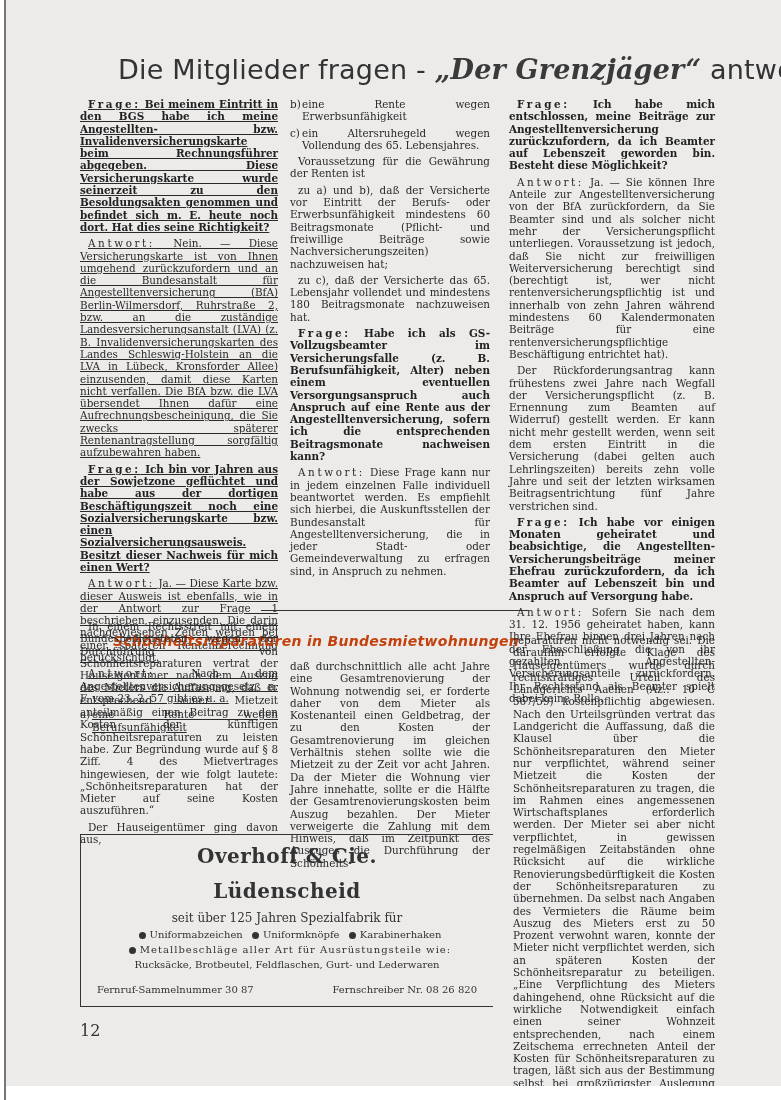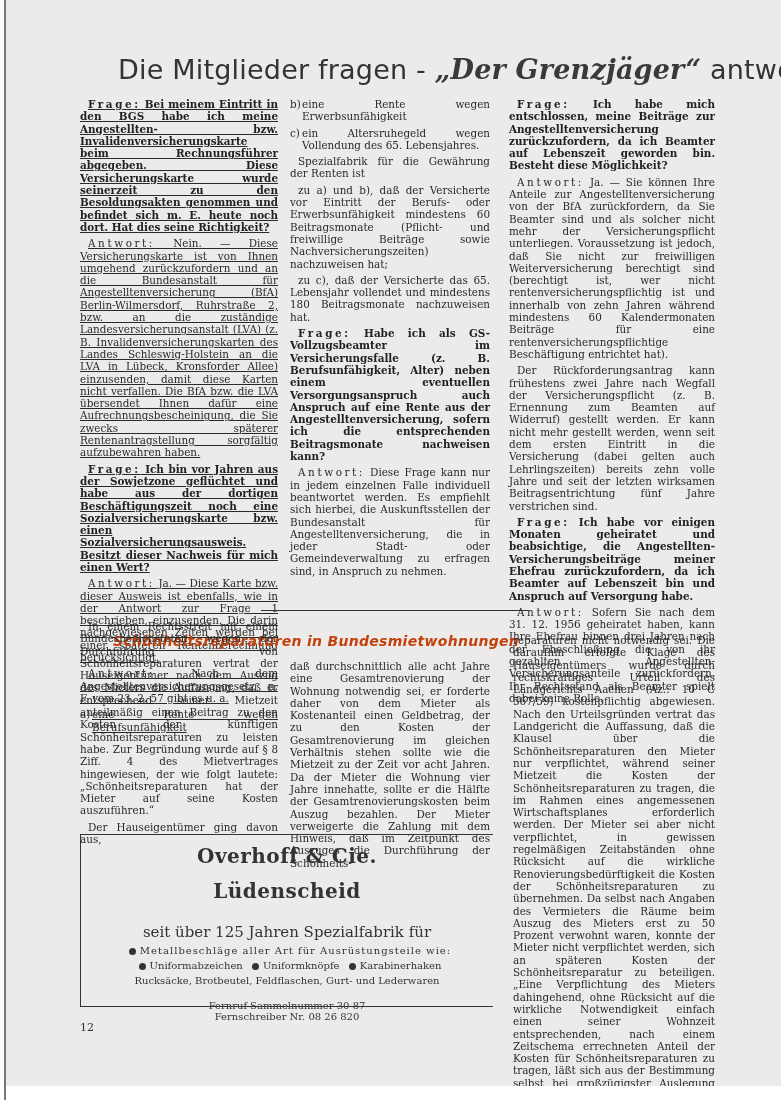--- a/index.html
+++ b/index.html
@@ -17,25 +17,25 @@
   .col p.item { text-indent:0; padding-left:12px; position:relative; }
   .col p.item .lbl { position:absolute; left:0; }
   .sp { letter-spacing:2.6px; }
   .rule { position:absolute; background:#333; height:1px; }
   .article-title { position:absolute; left:107px; top:633px; font-family:"DejaVu Sans", sans-serif;
                    font-weight:bold; font-style:italic; font-size:14px; color:#c2410c; white-space:nowrap; letter-spacing:0.3px; }
   .ad { position:absolute; left:74px; top:834px; width:412px; height:171px; border-top:1px solid #333;
         border-bottom:1px solid #333; border-left:1px solid #333; }
   .ad-inner { text-align:center; font-family:"DejaVu Serif", serif; color:#333; }
   .ad-name { font-weight:bold; font-size:20px; line-height:23px; letter-spacing:0.5px; margin-top:10px; }
-  .ad-tag { font-size:15px; margin-top:20px; }
+  .ad-tag { font-size:12px; margin-top:8px; }
   .ad-line { font-size:10px; margin-top:4px; white-space:nowrap; }
   .dot { display:inline-block; width:7px; height:7px; border-radius:50%; background:#333; margin:0 4px 0 6px; vertical-align:middle; }
-  .ad-contact { display:flex; justify-content:space-between; font-size:10px; margin:14px 16px 0 16px;flex-direction:column; }
-  .page-num { position:absolute; left:74px; top:1021px; font-size:11px; color:#333; }
+  .ad-contact { display:flex; justify-content:space-between; font-size:10px; margin:14px 16px 0 16px; }
+  .page-num { position:absolute; left:74px; top:1021px; font-size:16px; color:#333; }
 </style>
 </head>
 <body>
 
 <div class="page">
 
   <div class="headline">
     <span>Die Mitglieder fragen - </span><span class="brand">„Der Grenzjäger“</span><span> antwortet</span>
   </div>
 
@@ -43,21 +43,21 @@
       <p class="q"><span class="sp">Frage:</span><span> Bei meinem Eintritt in den BGS habe ich meine Angestellten- bzw. Invalidenversicherungskarte beim Rechnungsführer abgegeben. Diese Versicherungskarte wurde seinerzeit zu den Besoldungsakten genommen und befindet sich m. E. heute noch dort. Hat dies seine Richtigkeit?</span></p>
       <p><span class="sp">Antwort:</span><span> Nein. — Diese Versicherungskarte ist von Ihnen umgehend zurückzufordern und an die Bundesanstalt für Angestelltenversicherung (BfA) Berlin-Wilmersdorf, Ruhrstraße 2, bzw. an die zuständige Landesversicherungsanstalt (LVA) (z. B. Invalidenversicherungskarten des Landes Schleswig-Holstein an die LVA in Lübeck, Kronsforder Allee) einzusenden, damit diese Karten nicht verfallen. Die BfA bzw. die LVA übersendet Ihnen dafür eine Aufrechnungsbescheinigung, die Sie zwecks späterer Rentenantragstellung sorgfältig aufzubewahren haben.</span></p>
       <p class="q"><span class="sp">Frage:</span><span> Ich bin vor Jahren aus der Sowjetzone geflüchtet und habe aus der dortigen Beschäftigungszeit noch eine Sozialversicherungskarte bzw. einen Sozialversicherungsausweis. Besitzt dieser Nachweis für mich einen Wert?</span></p>
       <p><span class="sp">Antwort:</span><span> Ja. — Diese Karte bzw. dieser Ausweis ist ebenfalls, wie in der Antwort zur Frage 1 beschrieben, einzusenden. Die darin nachgewiesenen Zeiten werden bei einer späteren Rentenberechnung berücksichtigt.</span></p>
       <p><span class="sp">Antwort:</span><span> Nach dem Angestelltenversicherungsgesetz n. F. vom 23. 2. 57 gibt es u. a.</span></p>
       <p class="item"><span class="lbl">a)</span><span>eine Rente wegen Berufsunfähigkeit</span></p>
     </div>
   <div class="col" id="qa2" style="left:284px; top:98px; width:200px;">
       <p class="item"><span class="lbl">b)</span><span>eine Rente wegen Erwerbsunfähigkeit</span></p>
       <p class="item"><span class="lbl">c)</span><span>ein Altersruhegeld wegen Vollendung des 65. Lebensjahres.</span></p>
-      <p>Spezialfabrik für die Gewährung der Renten ist</p>
+      <p>Voraussetzung für die Gewährung der Renten ist</p>
       <p>zu a) und b), daß der Versicherte vor Eintritt der Berufs- oder Erwerbsunfähigkeit mindestens 60 Beitragsmonate (Pflicht- und freiwillige Beiträge sowie Nachversicherungszeiten) nachzuweisen hat;</p>
       <p>zu c), daß der Versicherte das 65. Lebensjahr vollendet und mindestens 180 Beitragsmonate nachzuweisen hat.</p>
       <p class="q"><span class="sp">Frage:</span><span> Habe ich als GS-Vollzugsbeamter im Versicherungsfalle (z. B. Berufsunfähigkeit, Alter) neben einem eventuellen Versorgungsanspruch auch Anspruch auf eine Rente aus der Angestelltenversicherung, sofern ich die entsprechenden Beitragsmonate nachweisen kann?</span></p>
       <p><span class="sp">Antwort:</span><span> Diese Frage kann nur in jedem einzelnen Falle individuell beantwortet werden. Es empfiehlt sich hierbei, die Auskunftsstellen der Bundesanstalt für Angestelltenversicherung, die in jeder Stadt- oder Gemeindeverwaltung zu erfragen sind, in Anspruch zu nehmen.</span></p>
     </div>
   <div class="col" id="qa3" style="left:503px; top:98px; width:206px;">
       <p class="q"><span class="sp">Frage:</span><span> Ich habe mich entschlossen, meine Beiträge zur Angestelltenversicherung zurückzufordern, da ich Beamter auf Lebenszeit geworden bin. Besteht diese Möglichkeit?</span></p>
       <p><span class="sp">Antwort:</span><span> Ja. — Sie können Ihre Anteile zur Angestelltenversicherung von der BfA zurückfordern, da Sie Beamter sind und als solcher nicht mehr der Versicherungspflicht unterliegen. Voraussetzung ist jedoch, daß Sie nicht zur freiwilligen Weiterversicherung berechtigt sind (berechtigt ist, wer nicht rentenversicherungspflichtig ist und innerhalb von zehn Jahren während mindestens 60 Kalendermonaten Beiträge für eine rentenversicherungspflichtige Beschäftigung entrichtet hat).</span></p>
       <p>Der Rückforderungsantrag kann frühestens zwei Jahre nach Wegfall der Versicherungspflicht (z. B. Ernennung zum Beamten auf Widerruf) gestellt werden. Er kann nicht mehr gestellt werden, wenn seit dem ersten Eintritt in die Versicherung (dabei gelten auch Lehrlingszeiten) bereits zehn volle Jahre und seit der letzten wirksamen Beitragsentrichtung fünf Jahre verstrichen sind.</p>
       <p class="q"><span class="sp">Frage:</span><span> Ich habe vor einigen Monaten geheiratet und beabsichtige, die Angestellten-Versicherungsbeiträge meiner Ehefrau zurückzufordern, da ich Beamter auf Lebenszeit bin und Anspruch auf Versorgung habe.</span></p>
@@ -78,26 +78,26 @@
   <div class="col" id="art3" style="left:507px; top:634px; width:202px;">
       <p style="text-indent: 0px;">reparaturen nicht notwendig sei. Die daraufhin erfolgte Klage des Hauseigentümers wurde durch rechtskräftiges Urteil des Landgerichts Aachen (Az.: 10 C 567/59) kostenpflichtig abgewiesen. Nach den Urteilsgründen vertrat das Landgericht die Auffassung, daß die Klausel über die Schönheitsreparaturen den Mieter nur verpflichtet, während seiner Mietzeit die Kosten der Schönheitsreparaturen zu tragen, die im Rahmen eines angemessenen Wirtschaftsplanes erforderlich werden. Der Mieter sei aber nicht verpflichtet, in gewissen regelmäßigen Zeitabständen ohne Rücksicht auf die wirkliche Renovierungsbedürftigkeit die Kosten der Schönheitsreparaturen zu übernehmen. Da selbst nach Angaben des Vermieters die Räume beim Auszug des Mieters erst zu 50 Prozent verwohnt waren, konnte der Mieter nicht verpflichtet werden, sich an späteren Kosten der Schönheitsreparatur zu beteiligen. „Eine Verpflichtung des Mieters dahingehend, ohne Rücksicht auf die wirkliche Notwendigkeit einfach einen seiner Wohnzeit entsprechenden, nach einem Zeitschema errechneten Anteil der Kosten für Schönheitsreparaturen zu tragen, läßt sich aus der Bestimmung selbst bei großzügigster Auslegung nicht entnehmen.“</p>
     </div>
 
   <div class="ad">
     <div class="ad-inner">
       <div class="ad-name">Overhoff &amp; Cie.</div>
       <div class="ad-name" style="margin-top:12px;">Lüdenscheid</div>
       <div class="ad-tag">seit über 125 Jahren Spezialfabrik für</div>
       <div class="ad-line">
-        <span class="dot"></span><span style="letter-spacing:1px;">Metallbeschläge aller Art für Ausrüstungsteile wie:</span>
-      </div>
-      <div class="ad-line">
         <span class="dot"></span><span>Uniformabzeichen</span>
         <span class="dot"></span><span>Uniformknöpfe</span>
         <span class="dot"></span><span>Karabinerhaken</span>
+      </div>
+      <div class="ad-line">
+        <span class="dot"></span><span style="letter-spacing:1px;">Metallbeschläge aller Art für Ausrüstungsteile wie:</span>
       </div>
       <div class="ad-line">Rucksäcke, Brotbeutel, Feldflaschen, Gurt- und Lederwaren</div>
       <div class="ad-contact">
         <span>Fernruf-Sammelnummer 30 87</span>
         <span>Fernschreiber Nr. 08 26 820</span>
       </div>
     </div>
   </div>
 
   <div class="page-num">12</div>

